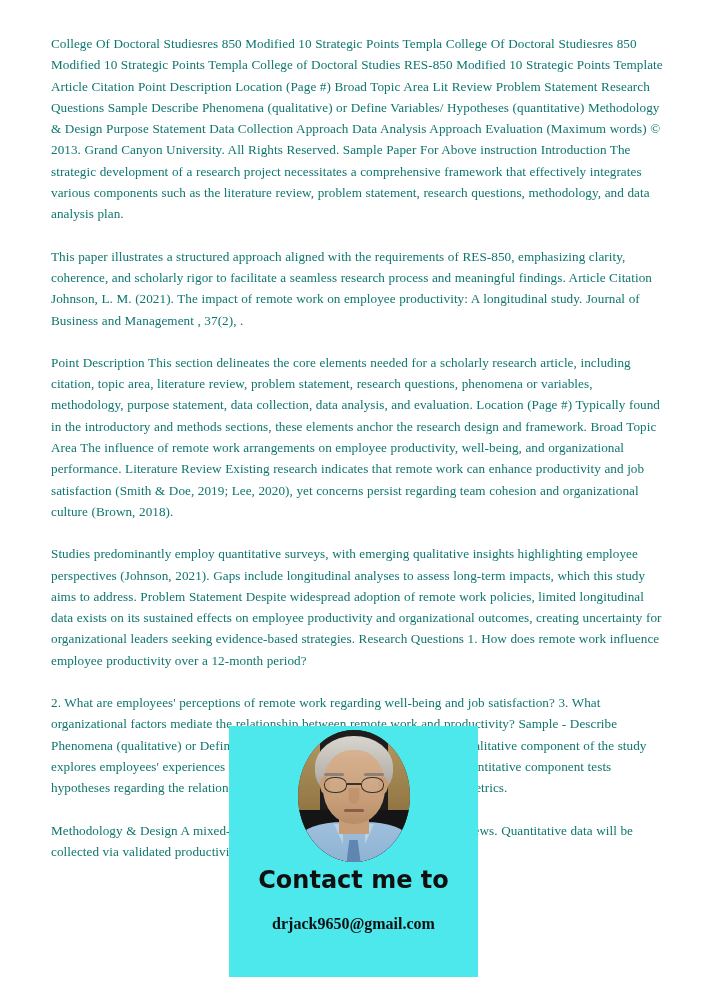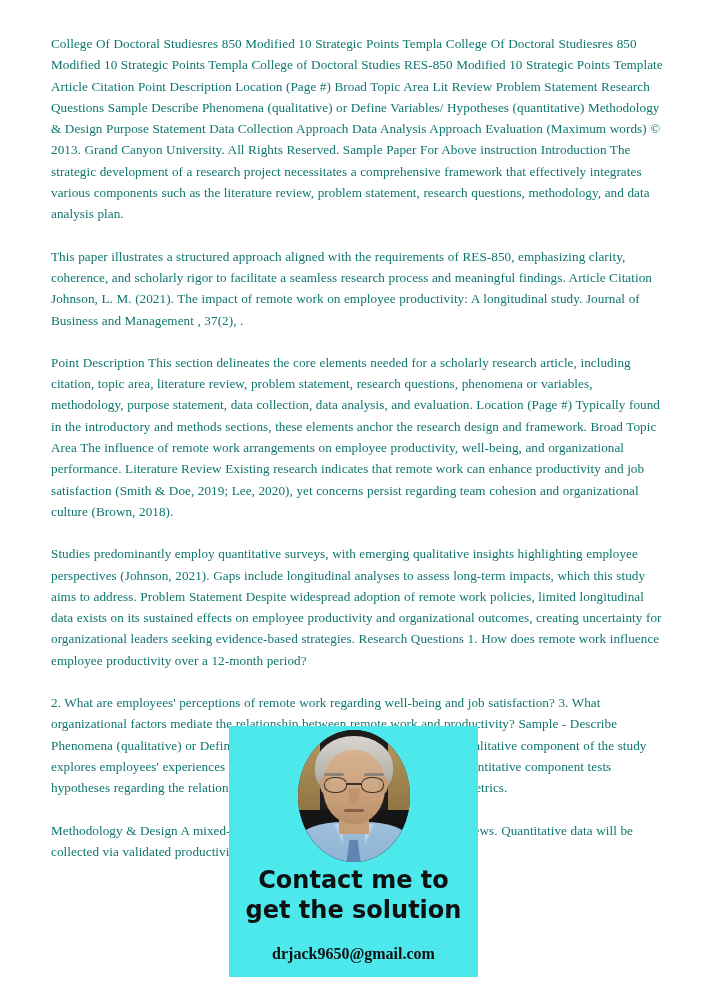--- a/index.html
+++ b/index.html
@@ -217,17 +217,16 @@
       <div class="glasses">
         <div class="lens left"></div>
         <div class="bridge"></div>
         <div class="lens right"></div>
       </div>
       <div class="nose"></div>
       <div class="mouth"></div>
     </div>
 
     <div class="overlay-line l1">Contact me to</div>
-    <div class="overlay-line l2">get the solution</div>
     <div class="overlay-email">drjack9650@gmail.com</div>
   </div>
 
 </div>
 
 </body></html>

